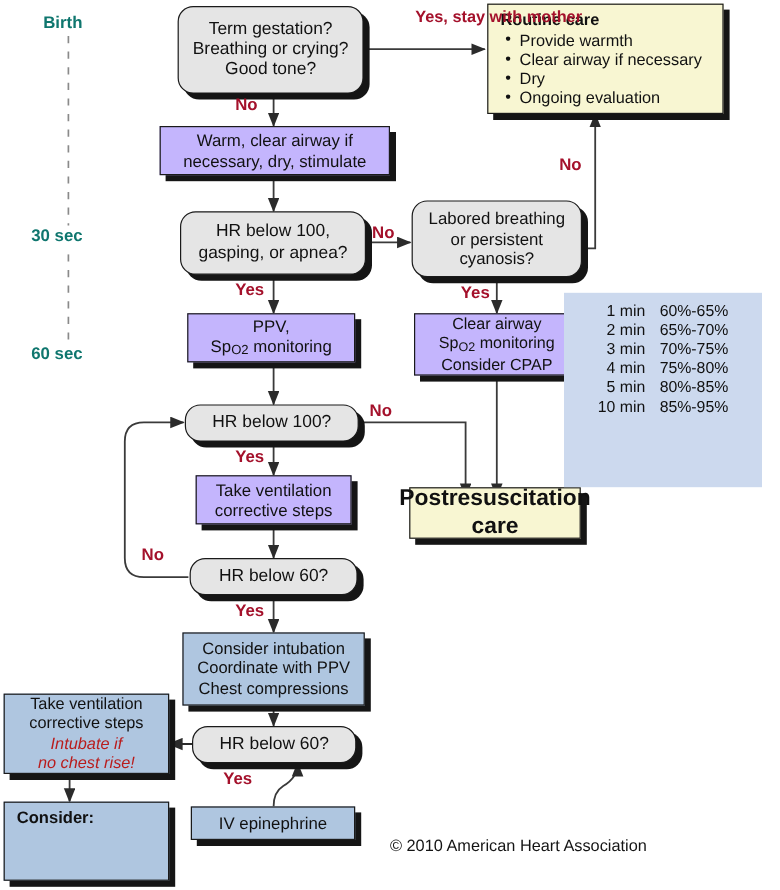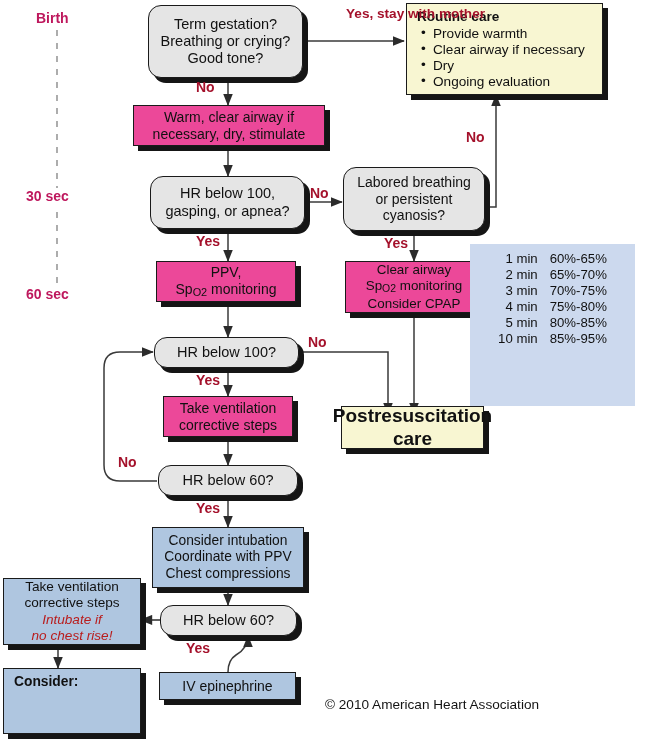--- a/index.html
+++ b/index.html
@@ -36,21 +36,21 @@
     color: #111111;
     line-height: 1.18;
     border: 1.6px solid #1a1a1a;
     box-shadow: 5px 5px 0 0 #151515;
   }
   .node .ln { display: block; white-space: nowrap; }
   .decision {
     background: #e5e5e5;
     border-radius: 13px;
   }
-  .action-green { background: #ec4899; text-align: right; }
+  .action-green { background: #c4b5fd; text-align: right; }
   .action-blue  { background: #afc6e0; }
   .terminal     { background: #f8f6d2; }
 
   .node.bullets {
     align-items: flex-start;
     text-align: left;
     padding: 5px 8px 5px 10px;
     justify-content: flex-start;
   }
   .node.bullets .hdr {
@@ -78,21 +78,21 @@
     position: absolute;
     z-index: 4;
     color: #a4112b;
     font-weight: bold;
     white-space: nowrap;
     line-height: 1.12;
   }
   .timelabel {
     position: absolute;
     z-index: 4;
-    color: #be185d;
+    color: #0f766e;
     font-weight: bold;
     white-space: nowrap;
   }
   .spo2panel {
     position: absolute;
     z-index: 3;
     background: #ccd9ee;
     color: #111111;
     box-sizing: border-box;
     padding: 7px 10px 9px 10px;

